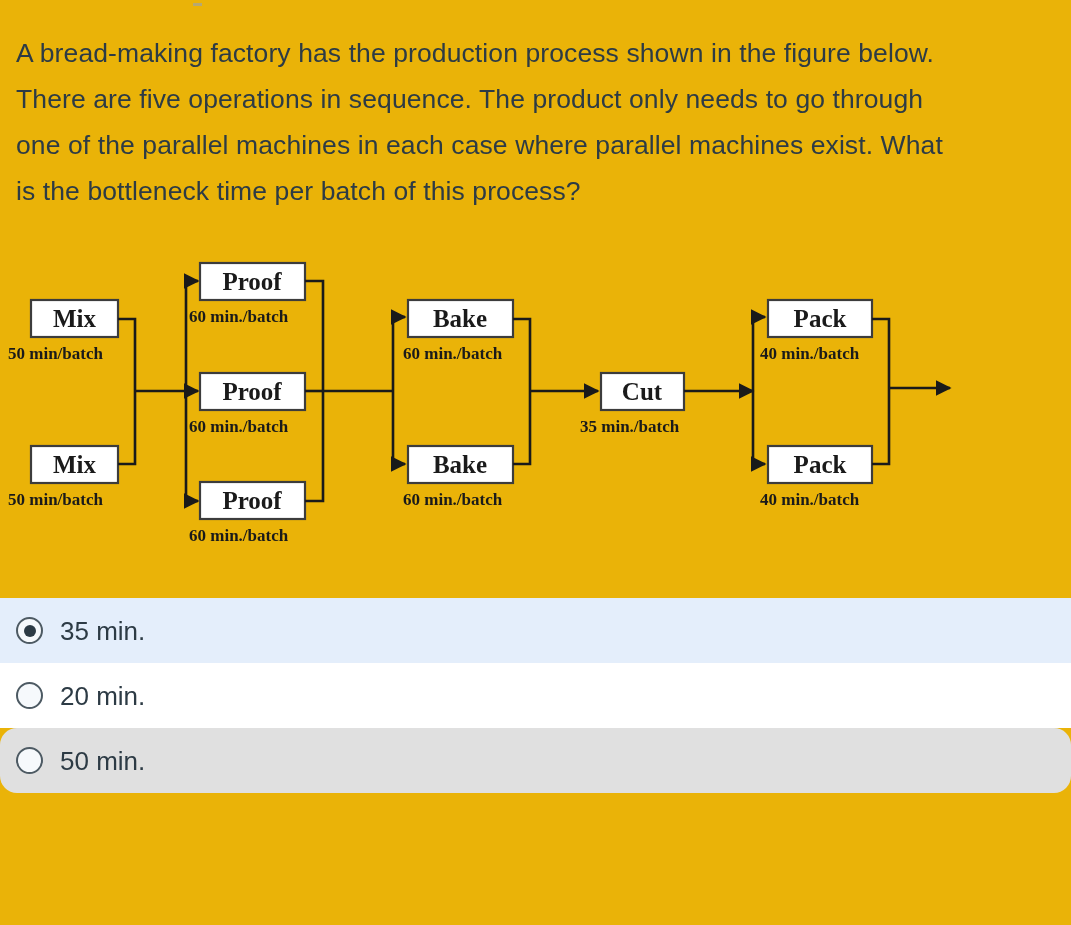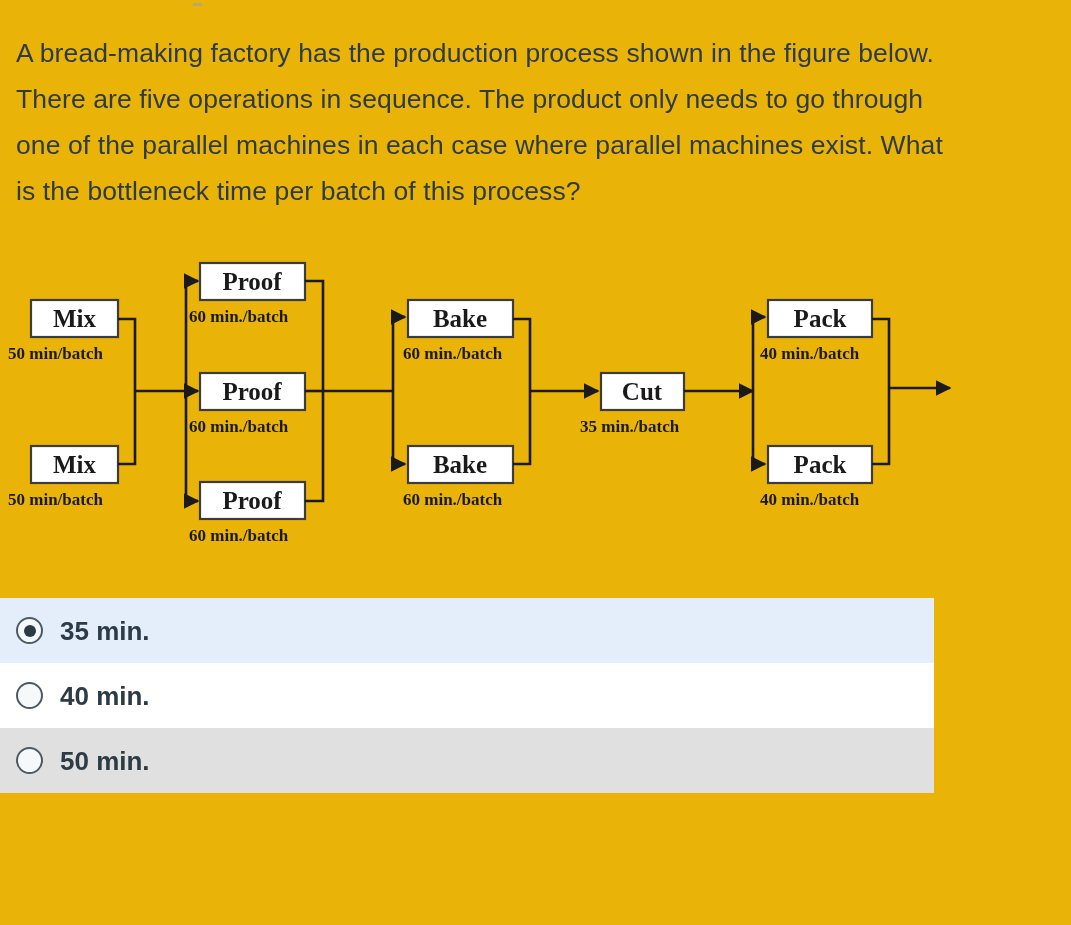--- a/index.html
+++ b/index.html
@@ -55,34 +55,33 @@
     width: 1071px;
     height: 310px;
   }
   .figure svg { display: block; }
 
   
   .options {
     position: absolute;
     left: 0;
     top: 598px;
-    width: 934px;
-    font-weight: bold;
+    width: 1071px;
   }
   .opt-row {
     position: relative;
     display: flex;
     align-items: center;
     height: 65px;
     padding-left: 16px;
     box-sizing: border-box;
     background: #ffffff;
   }
   .opt-row.selected { background: #e4eefb; }
-  .opt-row.hovered  { background: #e0e0e0; }
+  .opt-row.hovered  { background: #e0e0e0; border-radius: 17px; }
 
   .radio {
     position: relative;
     flex: 0 0 auto;
     width: 27px;
     height: 27px;
     border-radius: 50%;
     border: 2px solid #4d5a63;
     background: #f6f9fc;
     box-sizing: border-box;
@@ -244,21 +243,21 @@
 
   <div class="options">
 
     <div class="opt-row selected">
       <span class="radio checked"></span>
       <span class="opt-label">35 min.</span>
     </div>
 
     <div class="opt-row">
       <span class="radio"></span>
-      <span class="opt-label">40 min.</span>
+      <span class="opt-label">20 min.</span>
     </div>
 
     <div class="opt-row hovered">
       <span class="radio"></span>
       <span class="opt-label">50 min.</span>
     </div>
 
 
 
   </div>

